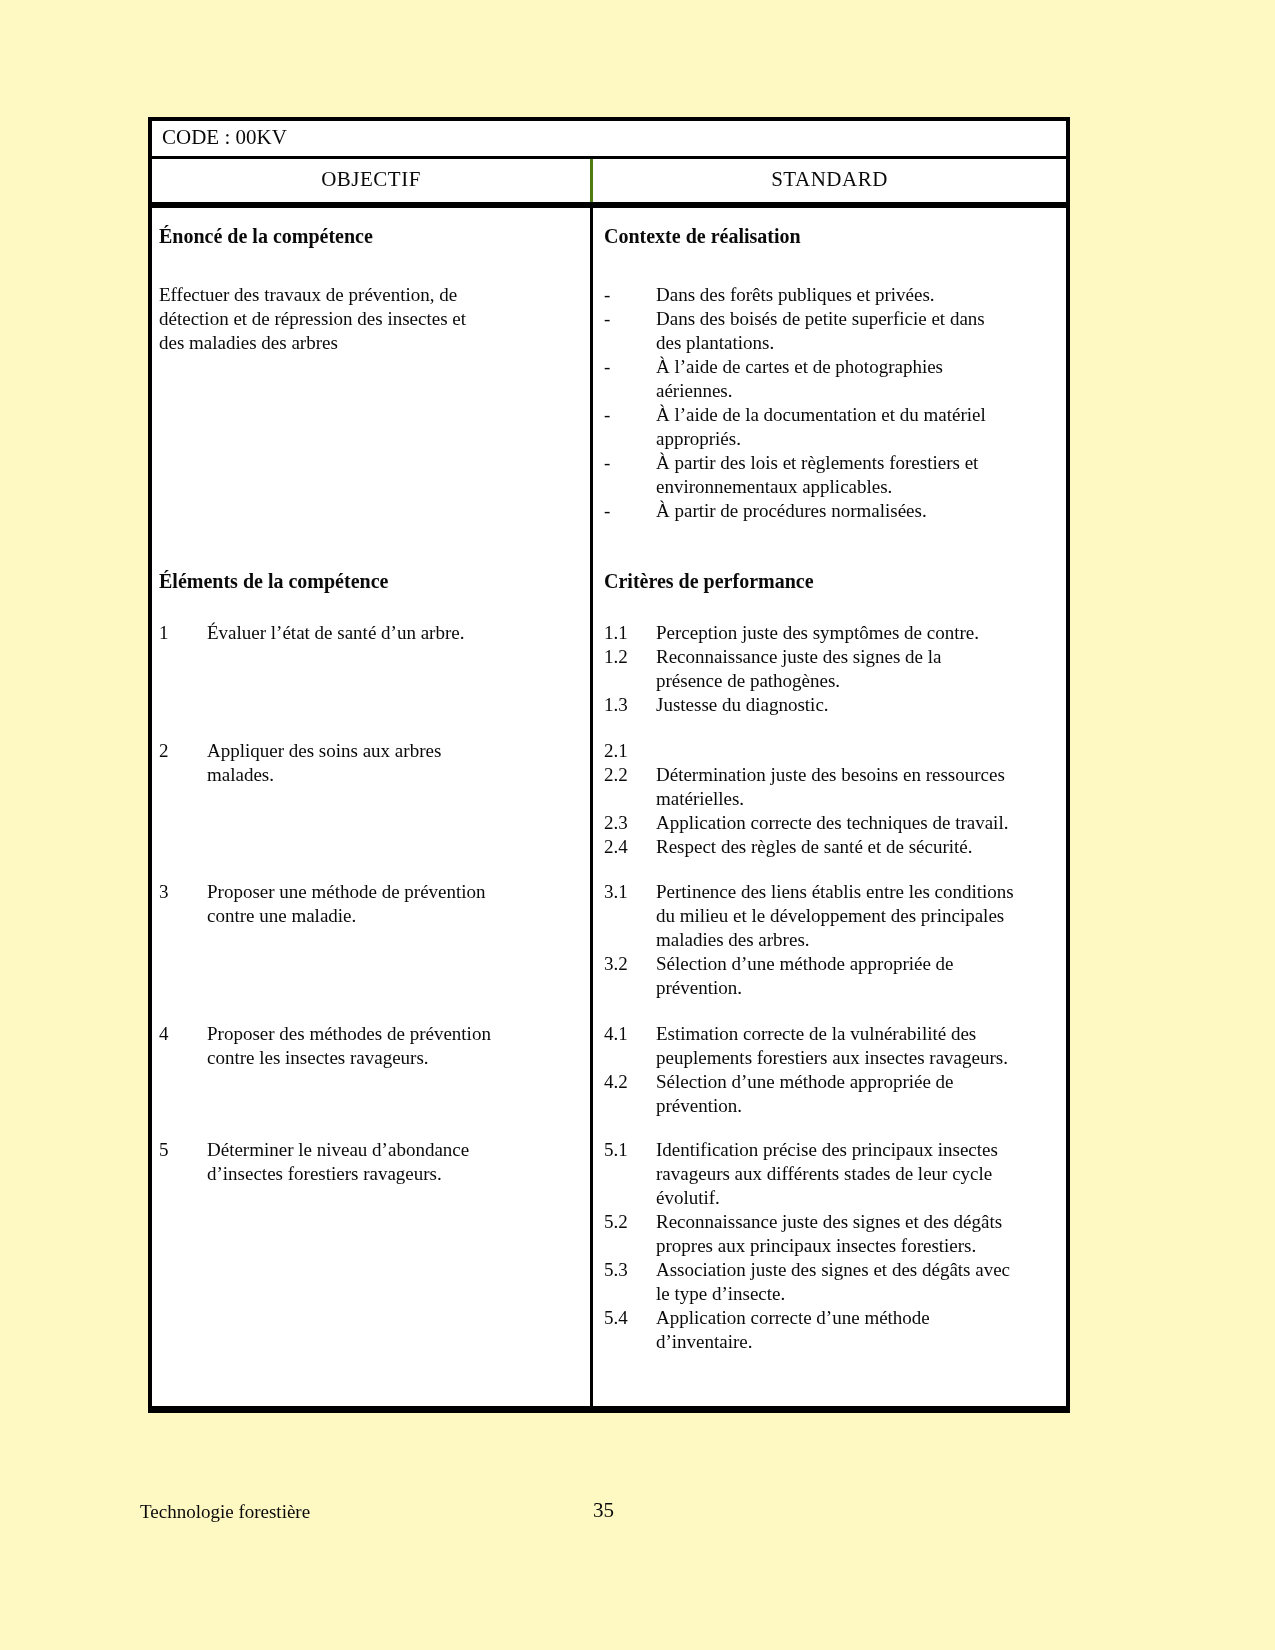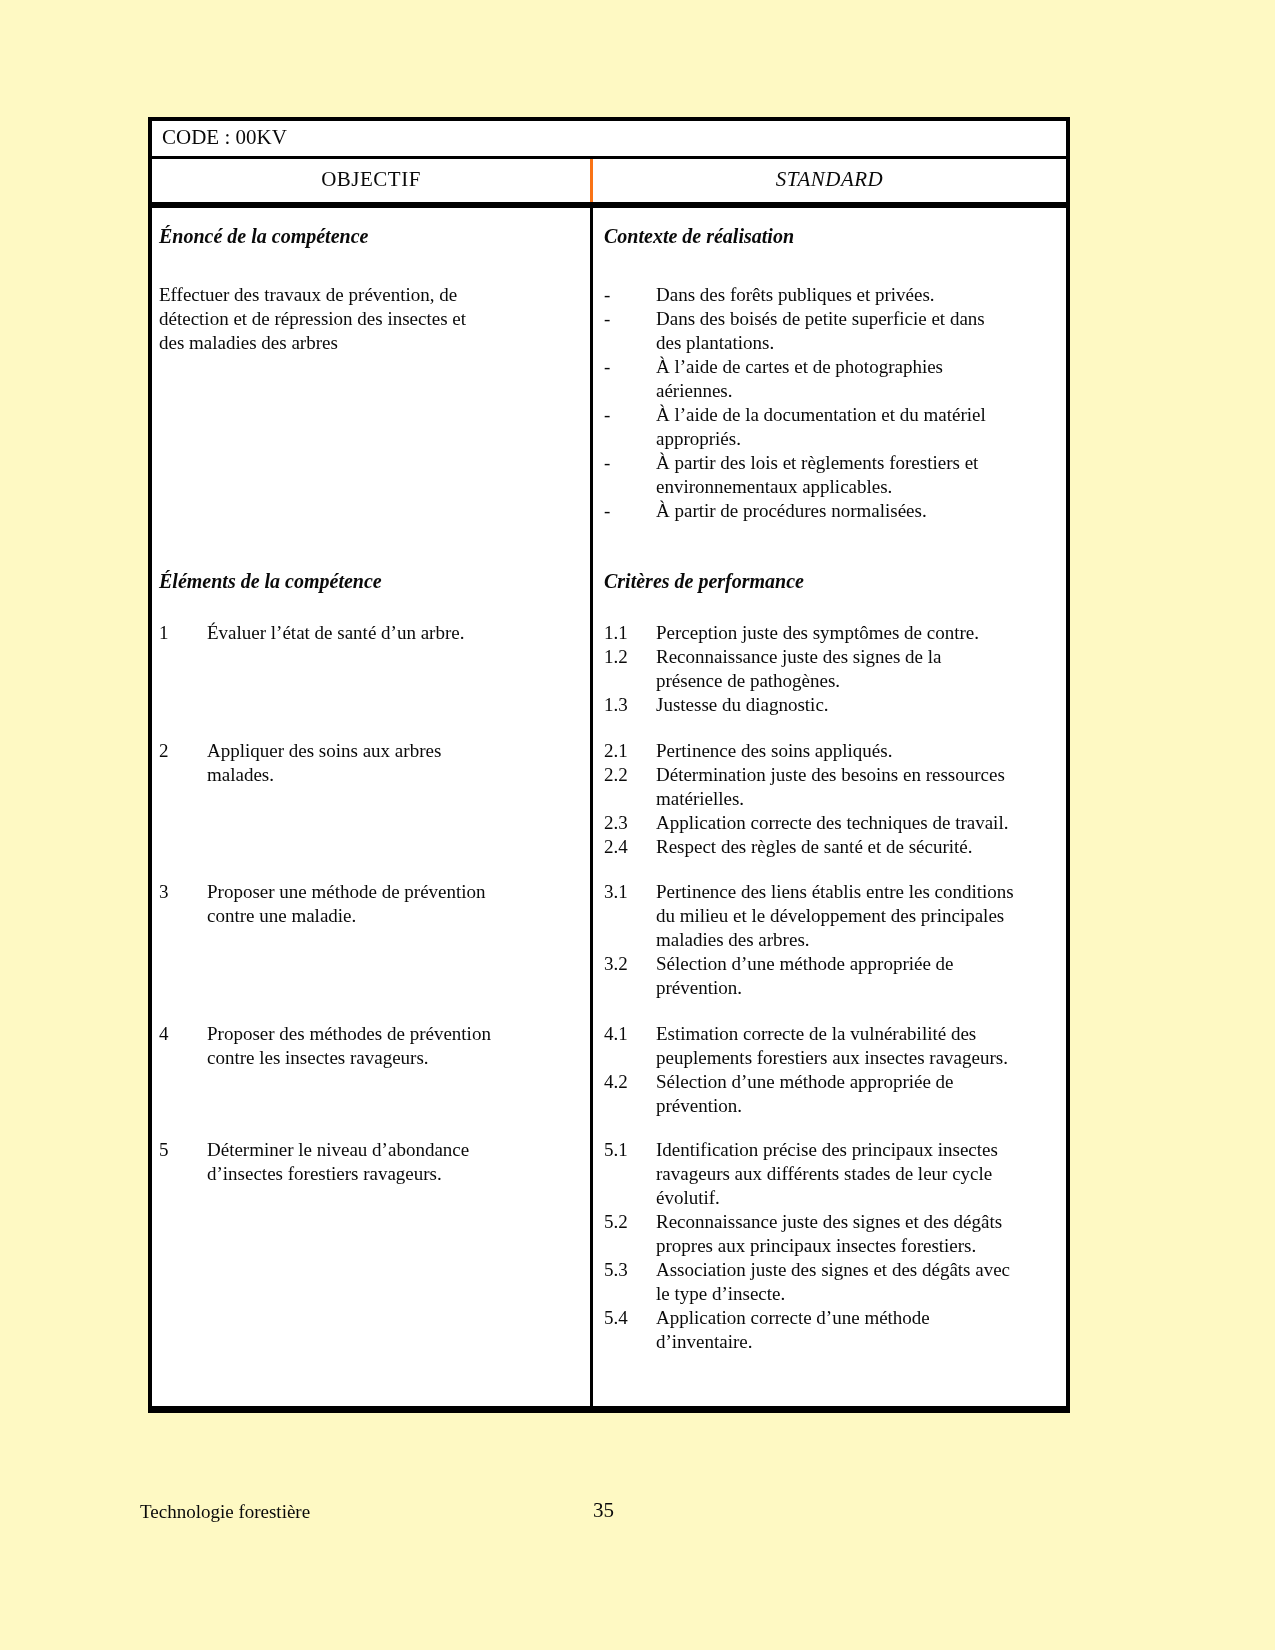--- a/index.html
+++ b/index.html
@@ -30,41 +30,41 @@
   .header-row {
     display:grid; grid-template-columns:438px 1fr;
     border-bottom:6px solid #000;
   }
   .header-cell {
     text-align:center;
     padding:8px 0 10px 0;
     font-size:21px; line-height:25px;
     letter-spacing:0.5px;
   }
-  .header-cell.right { border-left:3px solid #f97316;font-style:italic; }
+  .header-cell.right { border-left:3px solid #4d7c0f; }
 
   .body {
     flex:1;
     display:grid;
     grid-template-columns:438px 1fr;
     grid-template-rows:repeat(8, auto) 1fr;
   }
   .cell { font-size:19px; line-height:24px; }
   .cell.left  { padding-left:7px;  padding-right:10px; }
   .cell.right { border-left:3px solid #000; padding-left:11px; padding-right:16px; }
 
   .pt15 { padding-top:15px; }
   .pt34 { padding-top:34px; }
   .pt45 { padding-top:45px; }
   .pt27 { padding-top:27px; }
   .pt22 { padding-top:22px; }
   .pt21 { padding-top:21px; }
   .pt20 { padding-top:20px; }
 
-  .hd { font-weight:bold; font-size:20px; line-height:26px;font-style:italic; }
+  .hd { font-weight:bold; font-size:20px; line-height:26px; }
 
   .enonce { max-width:352px; white-space:pre-line; }
 
   .li { display:flex; align-items:flex-start; }
   .li .num { flex:0 0 48px; }
   .cell.right .li .num { flex:0 0 52px; }
   .li .txt { flex:1; white-space:pre-line; }
   .el-text { max-width:312px; }
 
   .footer {
@@ -167,21 +167,20 @@
       <div class="cell left pt22">
         <div class="li">
           <span class="num">2</span>
           <span class="txt el-text">Appliquer des soins aux arbres
 malades.</span>
         </div>
       </div>
       <div class="cell right pt22">
         <div class="li">
           <span class="num">2.1</span>
-          <span class="txt">Pertinence des soins appliqués.</span>
         </div>
         <div class="li">
           <span class="num">2.2</span>
           <span class="txt">Détermination juste des besoins en ressources
 matérielles.</span>
         </div>
         <div class="li">
           <span class="num">2.3</span>
           <span class="txt">Application correcte des techniques de travail.</span>
         </div>

